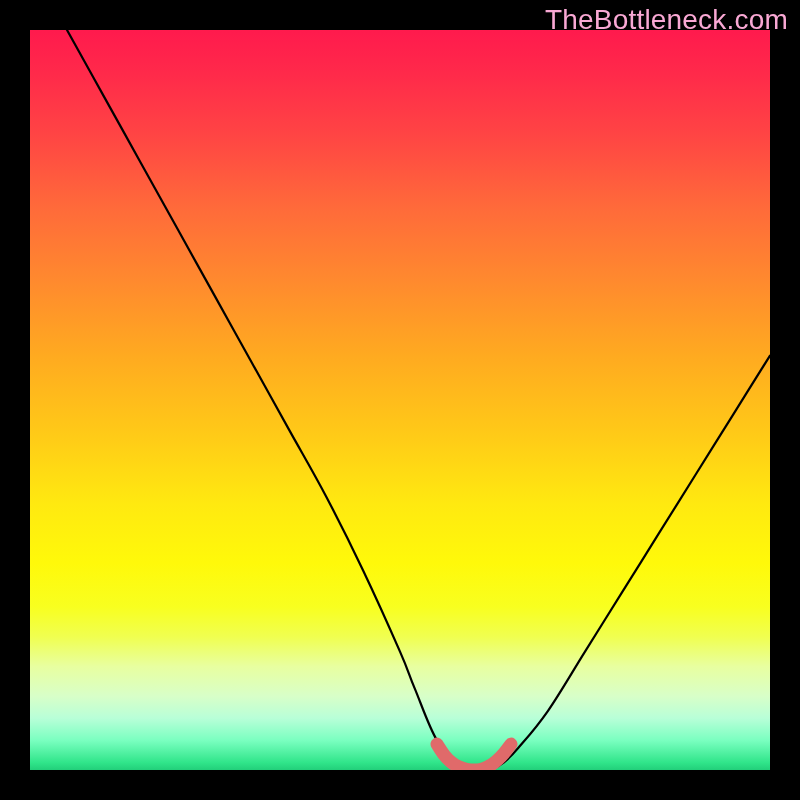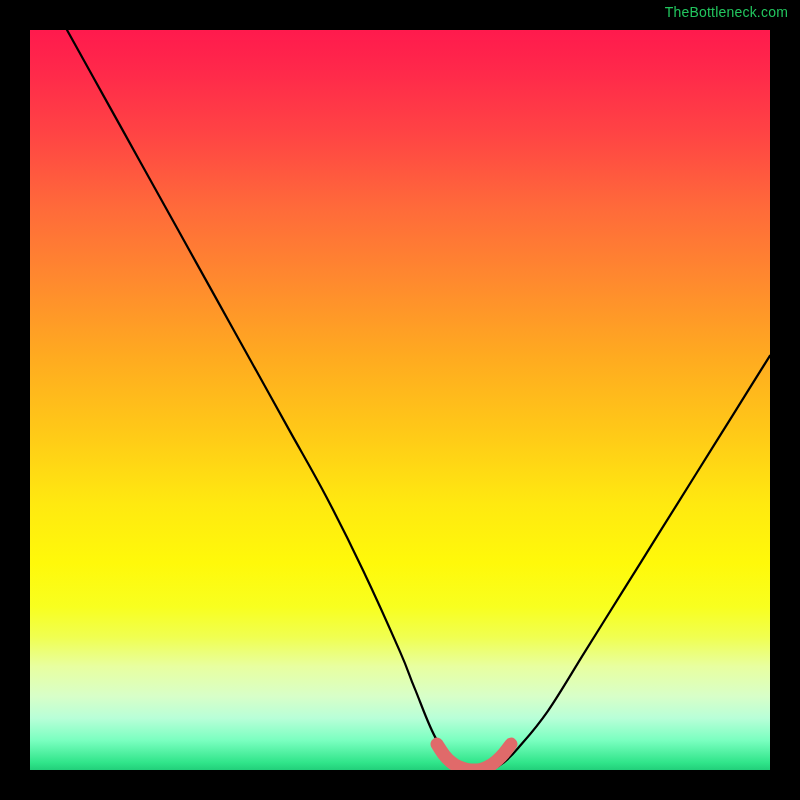--- a/index.html
+++ b/index.html
@@ -49,22 +49,22 @@
       #b8ffd8 93%,
       #7affc0 96%,
       #30e58a 99%,
       #22cf7a 100%
     );
   }
   .watermark {
     position: absolute;
     top: 4px;
     right: 12px;
-    color: #22c55e;
-    font-size: 14px;
+    color: #f9a8d4;
+    font-size: 28px;
     font-weight: 400;
     letter-spacing: 0.2px;
     user-select: none;
   }
   svg.curve {
     position: absolute;
     top: 0; left: 0;
     width: 740px;
     height: 740px;
   }

